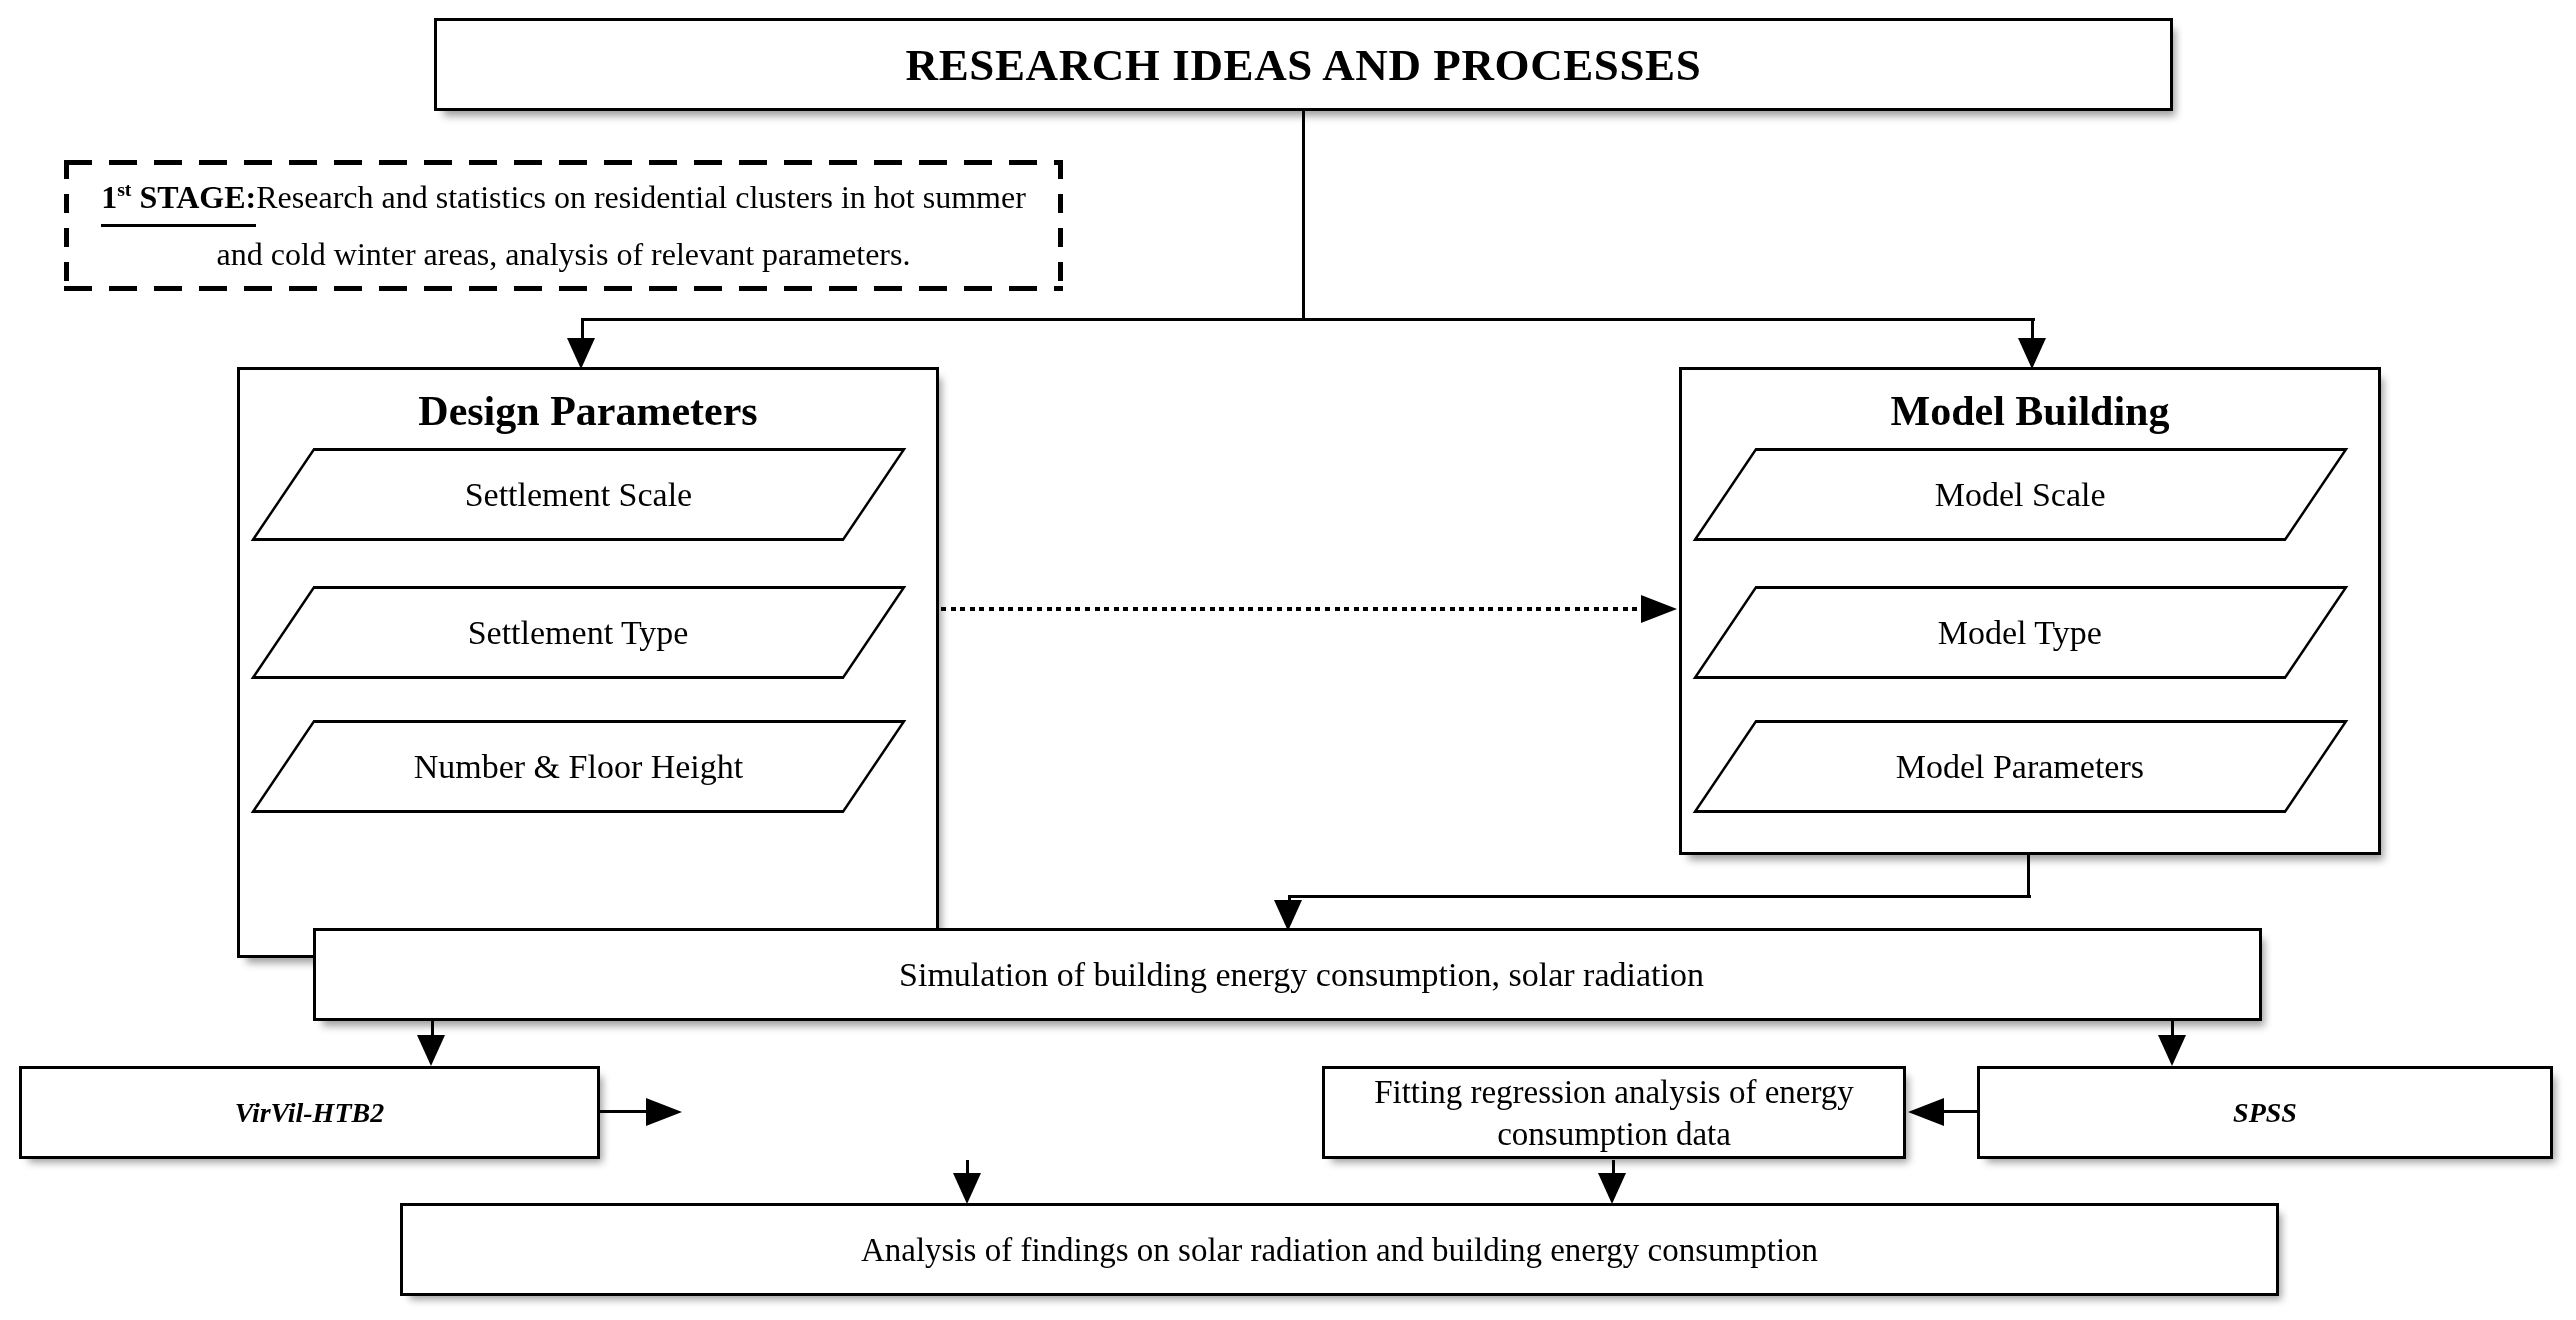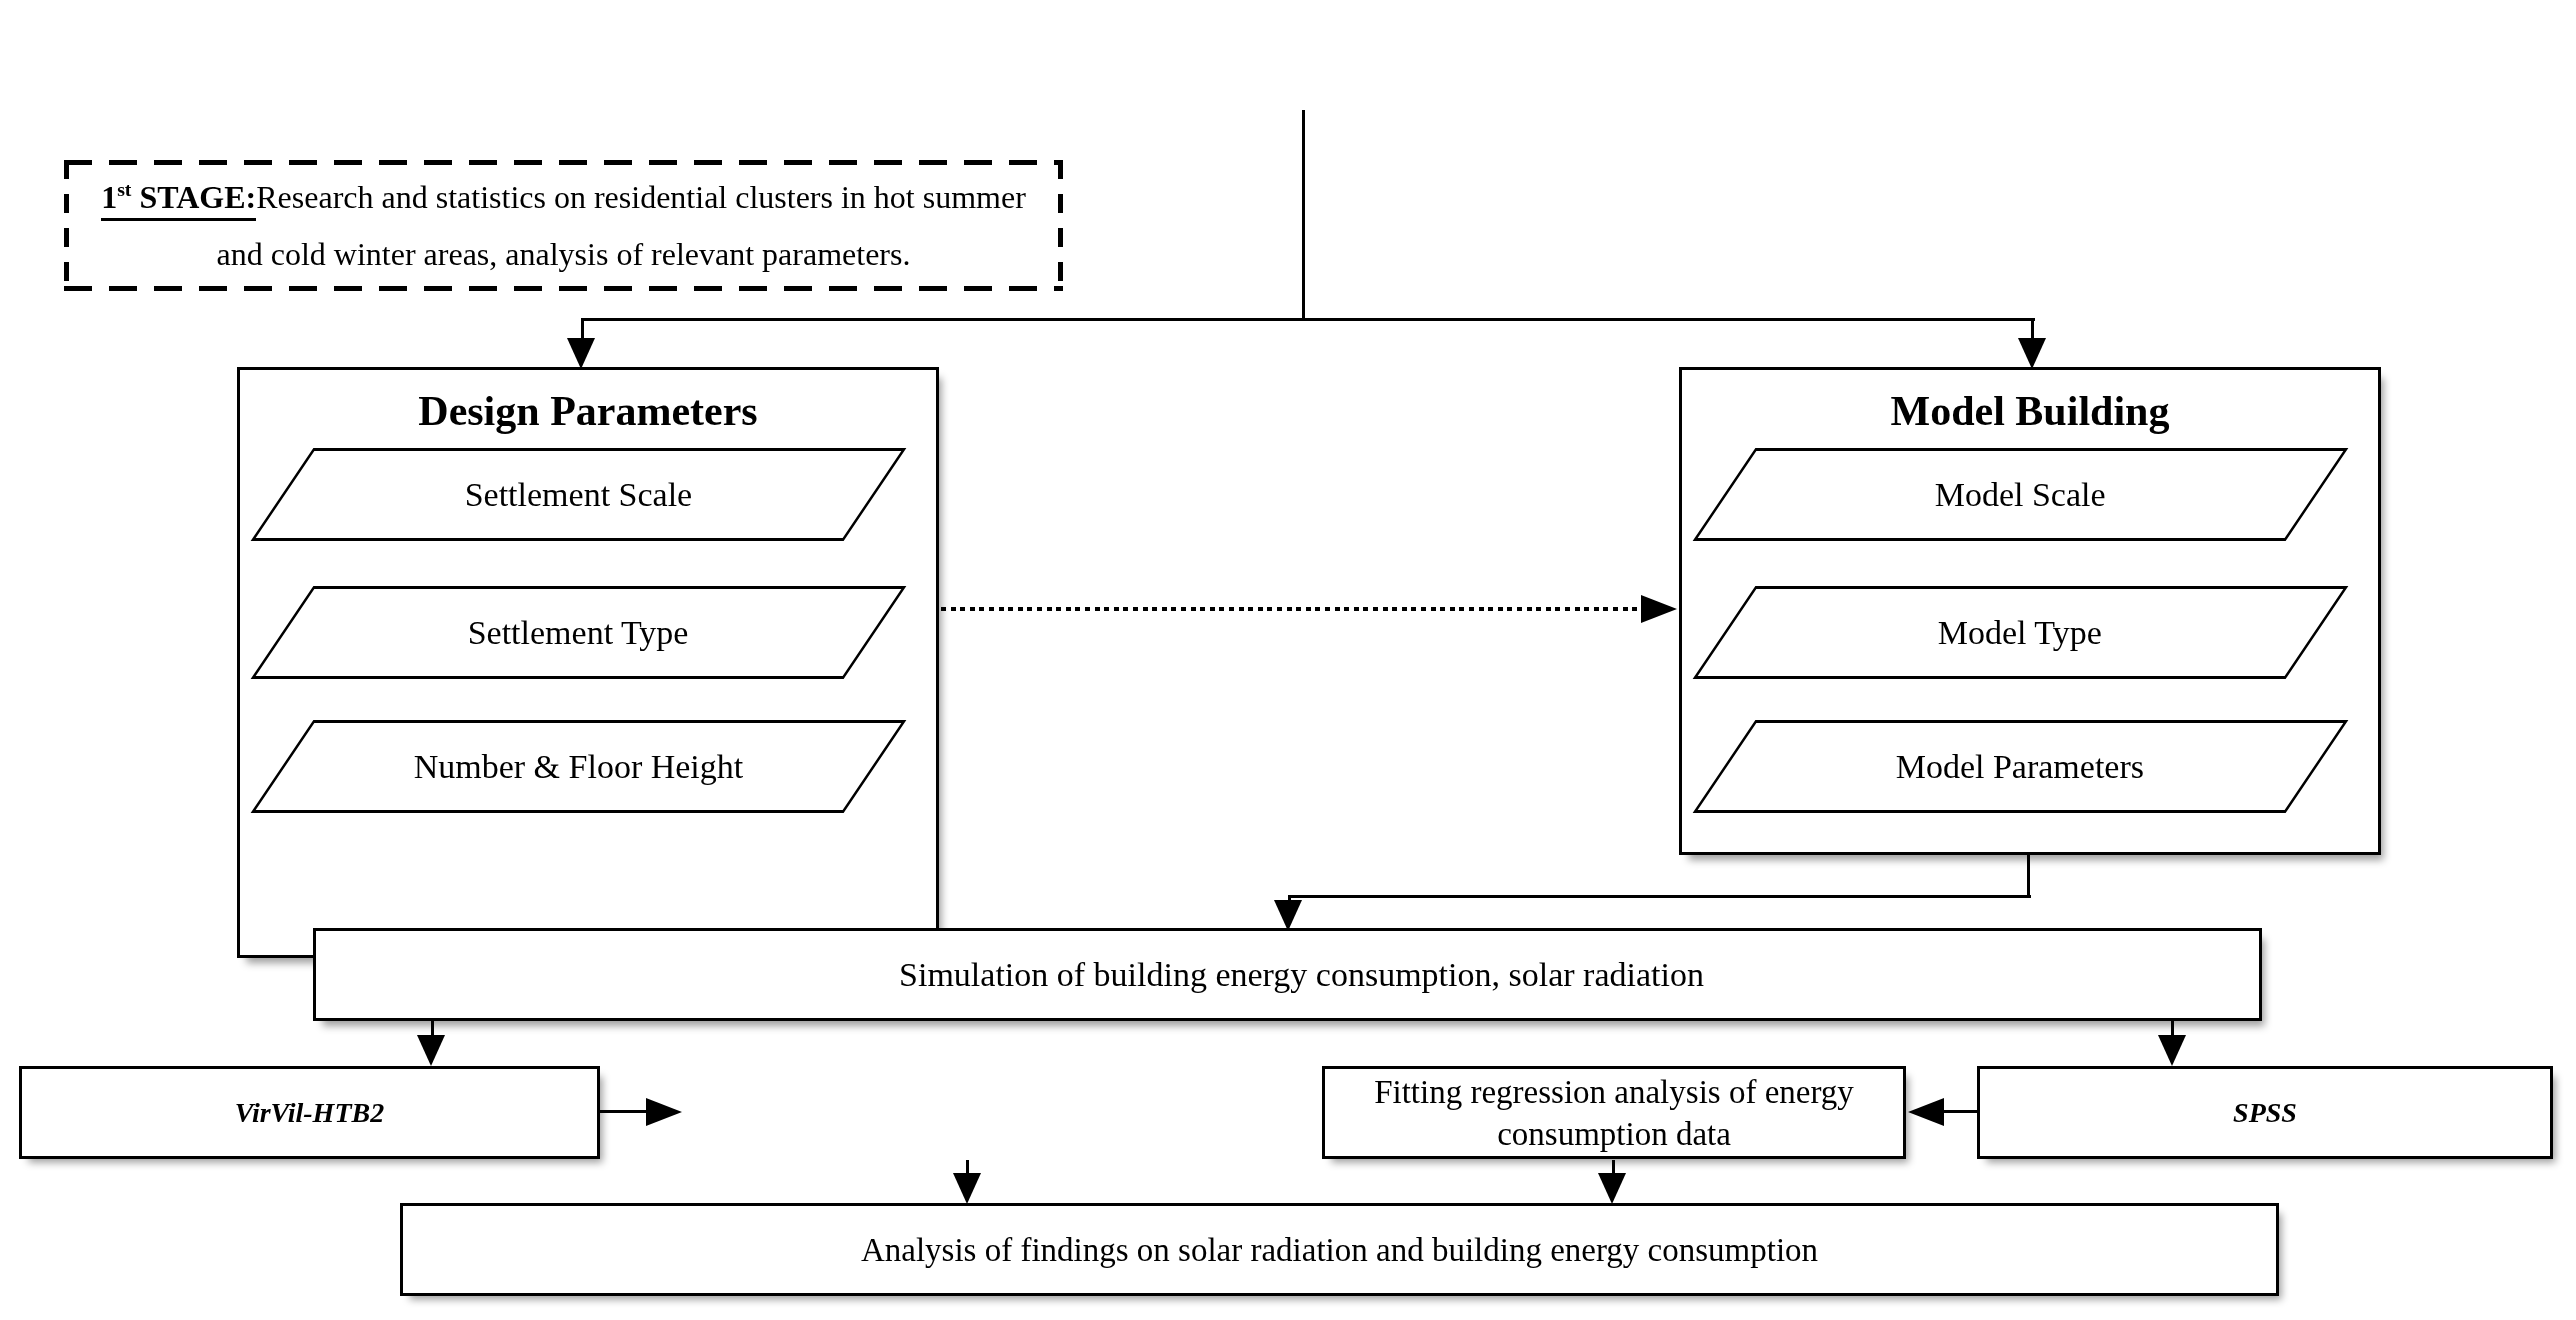--- a/index.html
+++ b/index.html
@@ -25,21 +25,21 @@
       repeating-linear-gradient(90deg,var(--line) 0 28px,transparent 28px 45px),
       repeating-linear-gradient(180deg,var(--line) 0 19px,transparent 19px 34px),
       repeating-linear-gradient(180deg,var(--line) 0 19px,transparent 19px 34px);
     background-size:100% 5.1px,100% 5.1px,5.1px 100%,5.1px 100%;
     background-position:top left,bottom left,top left,top right;
     background-repeat:no-repeat;
     display:flex;align-items:center;justify-content:center;text-align:center;
   }
   .stage-text{font-size:32px;line-height:57px;}
   .stage-text.three{line-height:47px;}
-  .stage-label{font-weight:bold;border-bottom:3.8px solid var(--line);padding-bottom:3px;}
+  .stage-label{font-weight:bold;border-bottom:3.8px solid var(--line);padding-bottom:9px;}
   sup{font-size:0.62em;vertical-align:super;line-height:0;}
   .big-title{font-weight:bold;font-size:45px;letter-spacing:0.6px;}
   .section-title{font-weight:bold;font-size:42px;text-align:center;margin-top:16.6px;}
   .pgram{
     position:absolute;width:593px;height:93px;border:3.2px solid var(--line);
     box-sizing:border-box;background:var(--box-fill);transform:skewX(-34deg);
     display:flex;align-items:center;justify-content:center;
   }
   .pgram>span{transform:skewX(34deg);font-size:34px;white-space:nowrap;}
   .vline,.hline{position:absolute;background:var(--line);}
@@ -55,20 +55,23 @@
   .arr.left{border-top:14px solid transparent;border-bottom:14px solid transparent;border-right:36px solid var(--line);}
   .plain{font-size:34px;margin-left:28px;}
   .small{font-size:33px;line-height:42px;}
   .tool{font-size:28px;font-weight:bold;font-style:italic;}
 </style>
 </head>
 <body>
 
 <div id="canvas">
 
+  <div class="box shadow" style="left:434px;top:18px;width:1739px;height:93px;">
+    <span class="big-title">RESEARCH IDEAS AND PROCESSES</span>
+  </div>
 
   <div class="dashedbox" style="left:64px;top:160px;width:999px;height:131px;">
     <div class="stage-text" style="width:944px;">
       <span class="stage-label"><span>1</span><sup>st</sup><span> STAGE:</span></span><span>Research and statistics on residential clusters in hot summer and cold winter areas, analysis of relevant parameters.</span>
     </div>
   </div>
 
 
   <div class="vline" style="left:1302px;top:110px;height:211px;"></div>
   <div class="hline" style="left:581px;top:318px;width:1454px;"></div>

